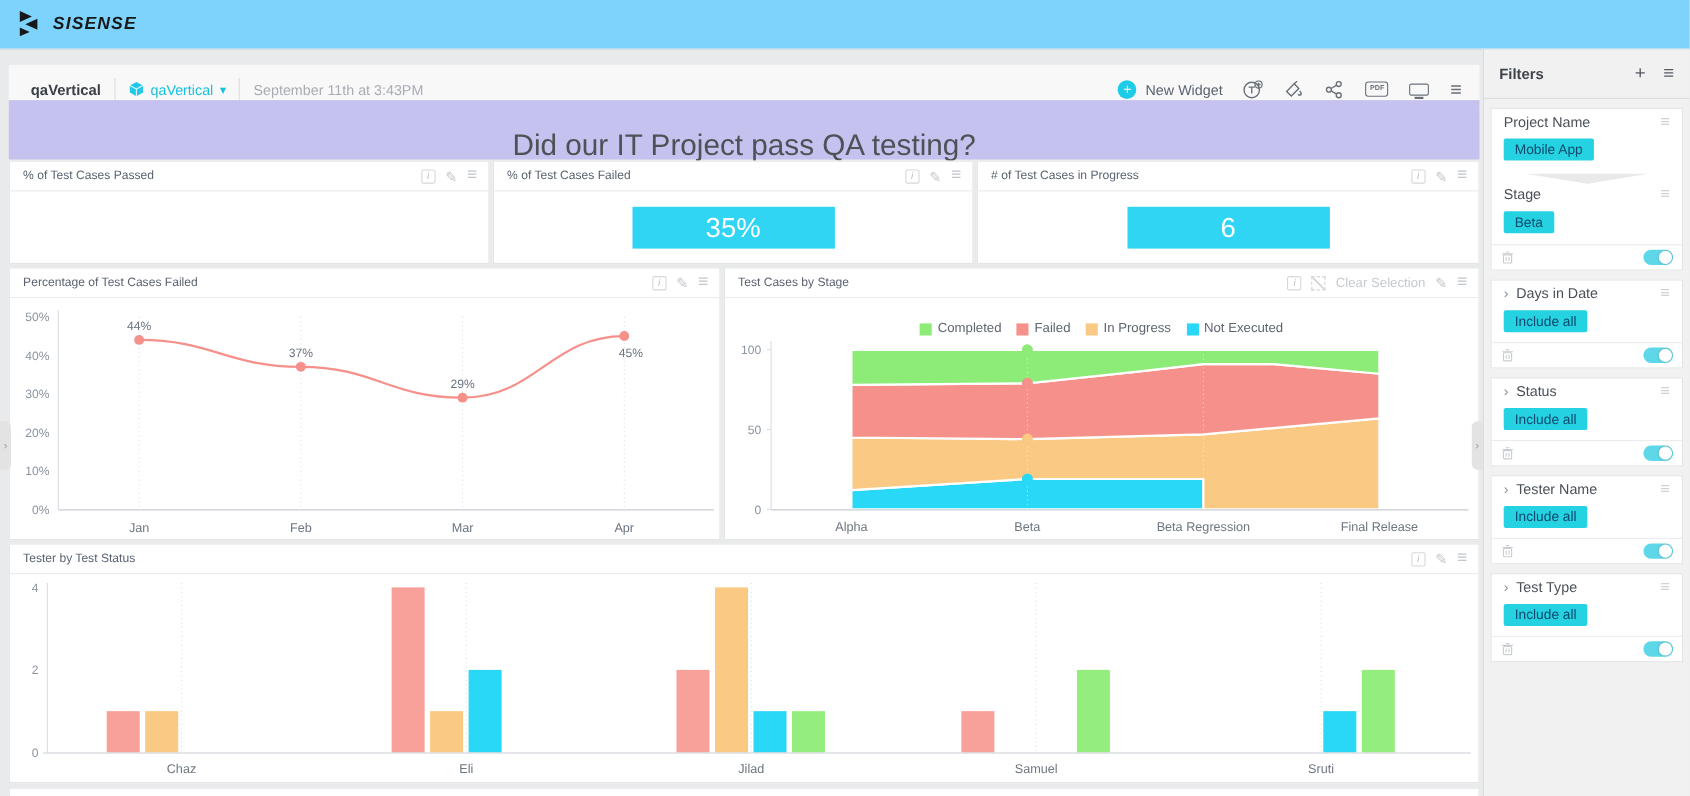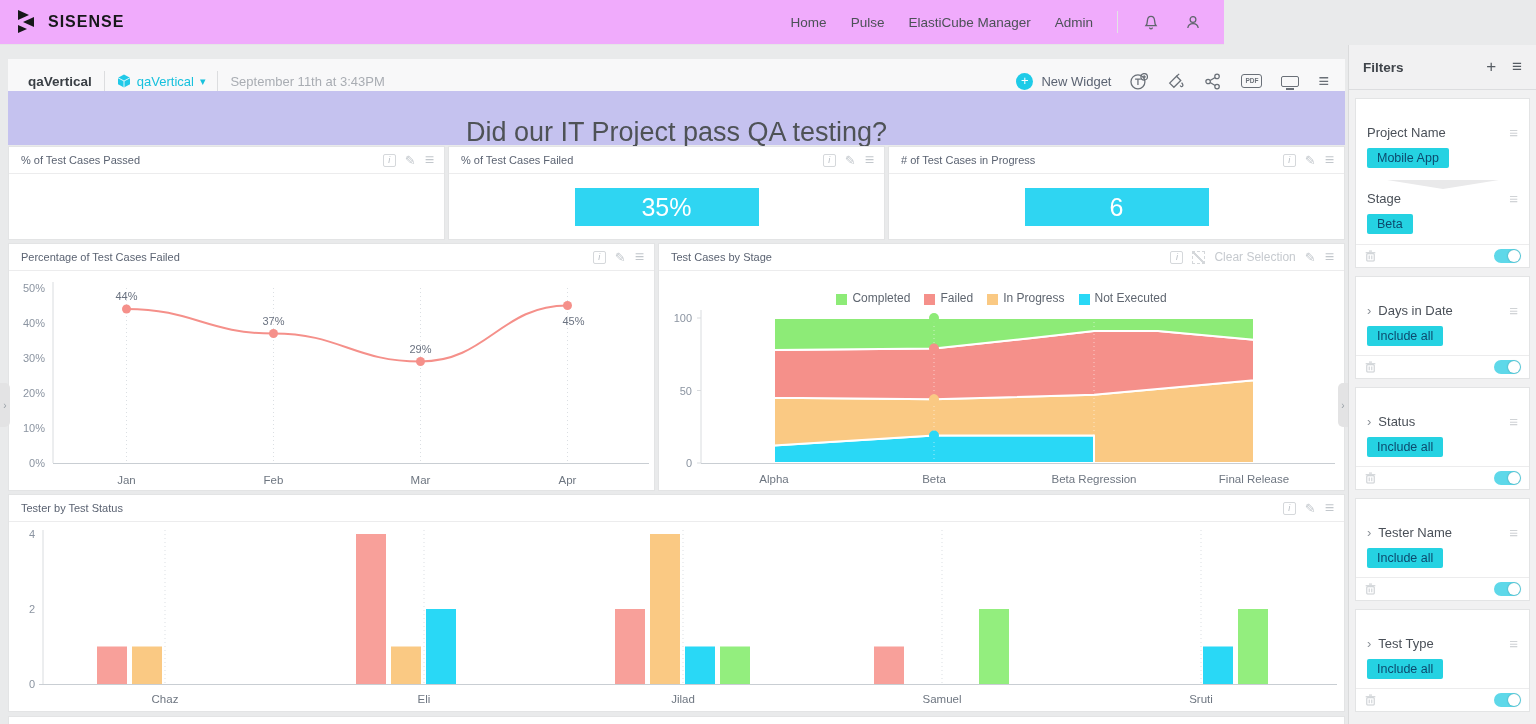--- a/index.html
+++ b/index.html
@@ -1,21 +1,21 @@
 <!DOCTYPE html>
 <html><head>
 <meta charset="utf-8">
 <style>
   * { margin:0; padding:0; box-sizing:border-box; }
   html,body { width:1536px; height:724px; overflow:hidden;
     font-family:"Liberation Sans", sans-serif; background:#e9eaeb; }
 
   
-  .app-header { position:absolute; left:0; top:0; width:1224px; height:45px;
-    background:#f0abfc; border-bottom:1px solid #e4e5e6; display:flex; align-items:center; }
+  .app-header { position:absolute; left:0; top:0; width:1536px; height:45px;
+    background:#7dd3fc; border-bottom:1px solid #e4e5e6; display:flex; align-items:center;font-style:italic; }
   .logo-wrap { display:flex; align-items:center; margin-left:18px; gap:6px; }
   .logo-mark { position:relative; width:24px; height:26px; }
   .logo-mark i { position:absolute; width:0; height:0; }
   .lm1 { left:0; top:1px;  border-top:5px solid transparent; border-bottom:5px solid transparent; border-left:11px solid #17181a; }
   .lm2 { left:5px; top:8px; border-top:5px solid transparent; border-bottom:5px solid transparent; border-right:11px solid #17181a; }
   .lm3 { left:0; top:16px; border-top:4px solid transparent; border-bottom:4px solid transparent; border-left:9px solid #17181a; }
   .logo-text { font-size:16px; font-weight:bold; letter-spacing:1px; color:#17181a; }
   .top-nav { margin-left:auto; display:flex; align-items:center; gap:24px; margin-right:22px; }
   .top-nav .nav-item { font-size:13.5px; color:#4c5157; cursor:pointer; }
   .nav-sep { width:1px; height:22px; background:#e2e3e4; }
@@ -84,21 +84,21 @@
   
   .filters-panel { position:absolute; left:1348px; top:45px; width:188px; height:679px;
     background:#f1f1f2; border-left:1px solid #dadbdc; }
   .fp-head { height:45px; display:flex; align-items:center; border-bottom:1px solid #dcdddf; }
   .fp-title { font-size:13.5px; font-weight:bold; color:#3f444a; margin-left:14px; }
   .fp-actions { margin-left:auto; display:flex; gap:16px; margin-right:14px; align-items:center; }
   .fp-plus { font-size:17px; color:#555b62; cursor:pointer; }
   .fp-menu { font-size:17px; color:#555b62; cursor:pointer; }
   .cards { padding:8px 6px 0 6px; }
   .fcard { background:#fff; border:1px solid #e3e4e5; margin-bottom:8px; }
-  .fsec { padding:26px 11px 10px 11px; }
+  .fsec { padding:4px 11px 10px 11px; }
   .frow { display:flex; align-items:center; }
   .fname { font-size:13px; color:#4a5058; }
   .fchev { font-size:13px; color:#8a9097; margin-right:7px; cursor:pointer; }
   .fmenu { margin-left:auto; font-size:15px; color:#d0d3d6; cursor:pointer; line-height:1; }
   .chip { display:inline-block; margin-top:8px; background:#25d2e2; color:#0c4a6e; font-size:12.5px;
     padding:3px 10px; border-radius:2px; cursor:pointer; }
   .cascade-tri { width:0; height:0; margin:2px auto 0 auto;
     border-left:56px solid transparent; border-right:56px solid transparent; border-top:9px solid #e9e9ea; }
   .ffoot { border-top:1px solid #ececed; height:23px; display:flex; align-items:center;
     padding:0 8px; justify-content:space-between; }
@@ -121,35 +121,20 @@
 <body>
 
 <div class="app-header">
   <div class="logo-wrap">
     <span class="logo-mark">
         <i class="lm1"></i>
         <i class="lm2"></i>
         <i class="lm3"></i>
       </span>
     <span class="logo-text">SISENSE</span>
-  </div>
-  <div class="top-nav">
-    <span class="nav-item">Home</span>
-    <span class="nav-item">Pulse</span>
-    <span class="nav-item">ElastiCube Manager</span>
-    <span class="nav-item">Admin</span>
-    <span class="nav-sep"></span>
-    <svg class="hicon" viewBox="0 0 16 16">
-      <path d="M8 2.2 C5.6 2.2 4.7 4 4.6 6.5 L4.1 9.6 L3.2 10.9 H12.8 L11.9 9.6 L11.4 6.5 C11.3 4 10.4 2.2 8 2.2 Z"></path>
-      <path d="M6.7 12.6 a1.3 1.3 0 0 0 2.6 0"></path>
-    </svg>
-    <svg class="hicon" viewBox="0 0 16 16">
-      <circle cx="8" cy="5.1" r="2.7"></circle>
-      <path d="M3.1 13.2 C3.5 9.9 5.5 9 8 9 C10.5 9 12.5 9.9 12.9 13.2"></path>
-    </svg>
   </div>
 </div>
 
 <div class="dash-toolbar">
   <div class="tb-left">
     <span class="dash-title">qaVertical</span>
     <span class="tb-div"></span>
     <span class="ds-group">
       <svg width="14" height="14" viewBox="0 0 14 14">
         <polygon points="7,0.5 13,3.8 13,10.2 7,13.5 1,10.2 1,3.8" fill="#20c9e8"></polygon>

